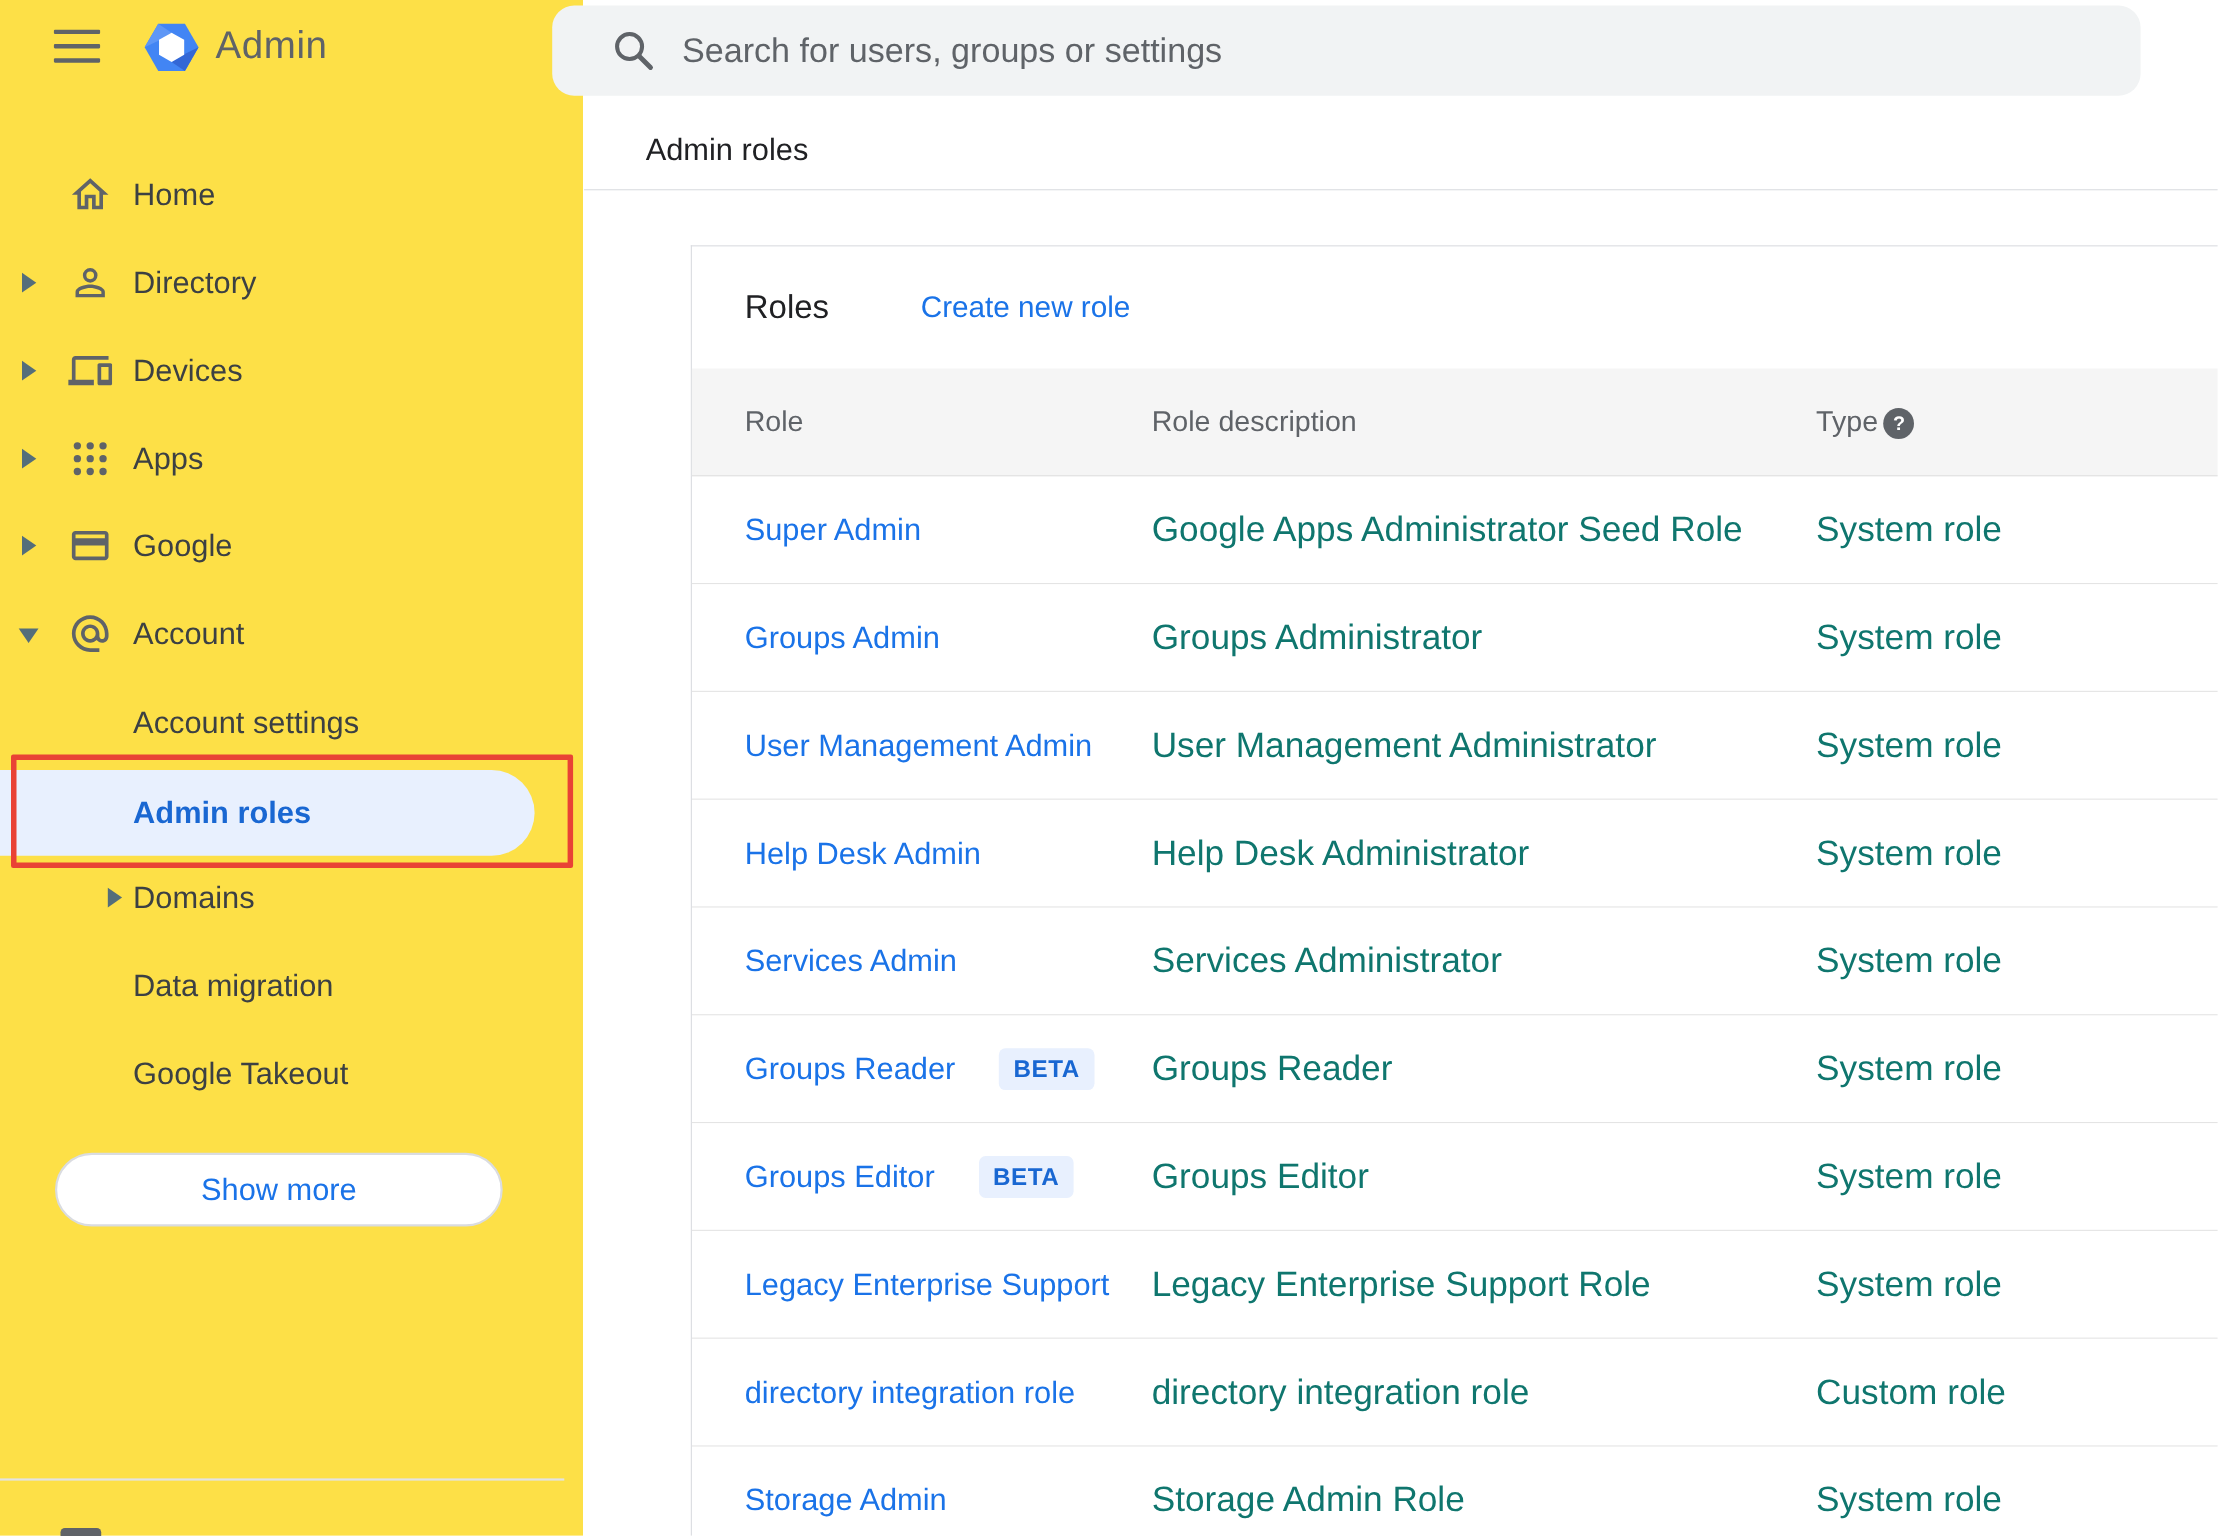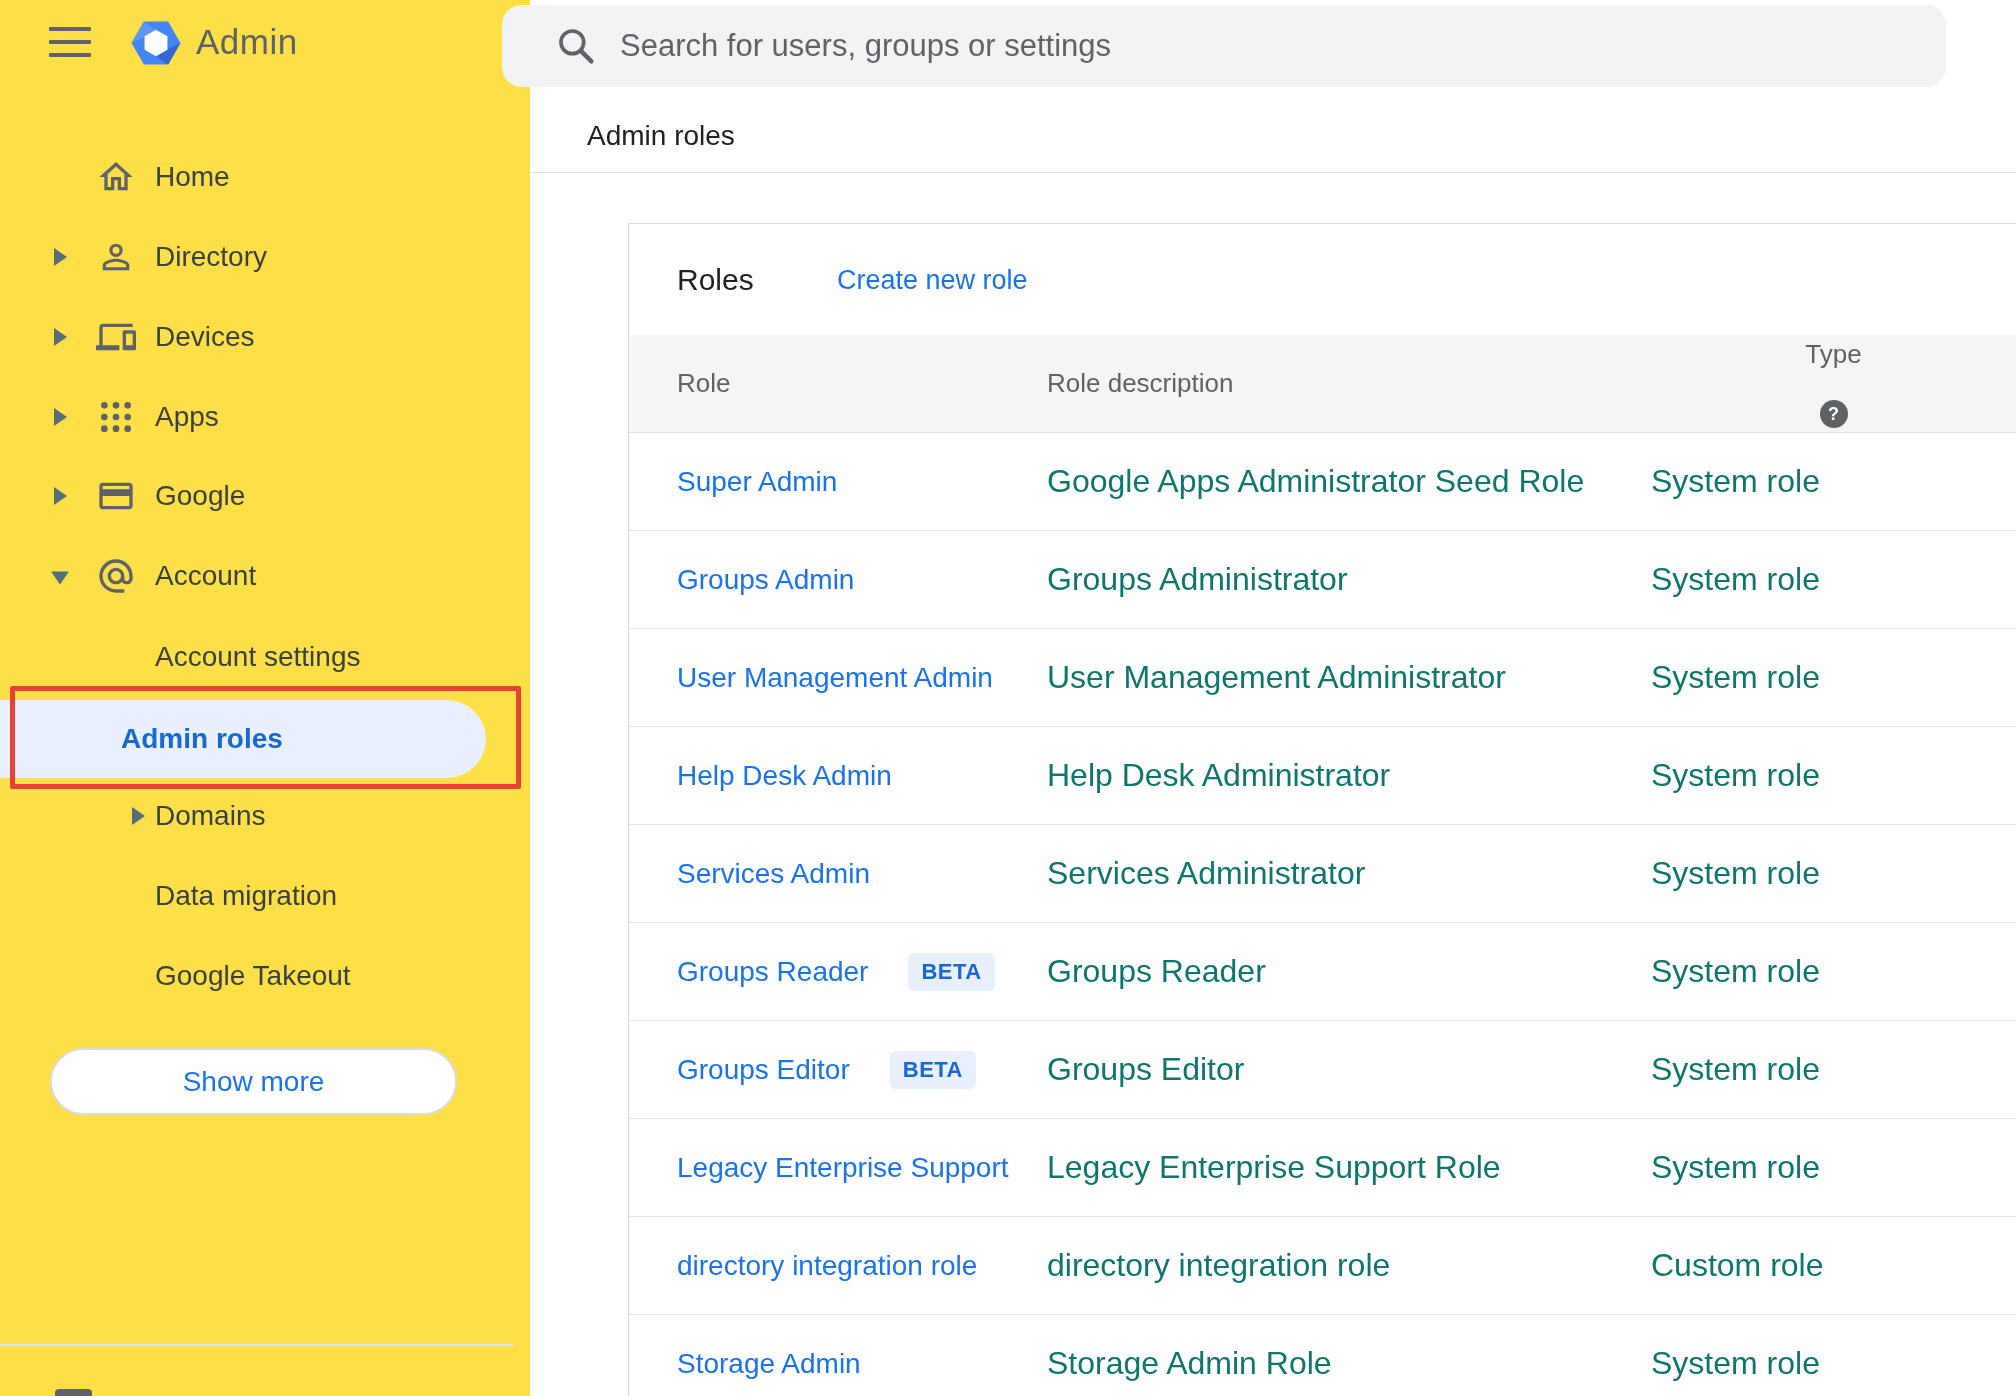--- a/index.html
+++ b/index.html
@@ -7,21 +7,21 @@
               font-family:"Liberation Sans", sans-serif; }
 
   
   .sidebar { position:absolute; left:0; top:0; width:530px; height:1396px; background:#fde047; }
   .hamburger { position:absolute; left:49px; top:27px; width:42px; height:31px; cursor:pointer; }
   .hamburger span { position:absolute; left:0; width:42px; height:4px; background:#5f6368; border-radius:1px; }
   .hamburger span:nth-child(1){ top:0; } .hamburger span:nth-child(2){ top:13px; } .hamburger span:nth-child(3){ top:26px; }
   .logo { position:absolute; left:128px; top:15px; width:56px; height:56px; }
   .logo-title { position:absolute; left:196px; top:22px; font-size:35px; color:#5f6368; letter-spacing:.5px; }
 
-  .nav-item { position:absolute; left:0; width:530px; height:80px; cursor:pointer;margin-left:34px; }
+  .nav-item { position:absolute; left:0; width:530px; height:80px; cursor:pointer; }
   .nav-icon { position:absolute; left:62px; top:20px; width:40px; height:40px; }
   .nav-label { position:absolute; left:121px; top:50%; transform:translateY(-50%);
                font-size:28px; color:#3c4043; white-space:nowrap; }
   .tri-right { position:absolute; left:20px; top:50%; transform:translateY(-50%);
                width:0; height:0; border-top:9px solid transparent; border-bottom:9px solid transparent;
                border-left:13px solid #546e7a; }
   .tri-right.indented { left:98px; }
   .tri-down { position:absolute; left:17px; top:50%; transform:translateY(-35%);
               width:0; height:0; border-left:9px solid transparent; border-right:9px solid transparent;
               border-top:13px solid #546e7a; }
@@ -58,21 +58,21 @@
           background:#fff; border-left:1px solid #dadce0; border-top:1px solid #dadce0; }
   .card-header { position:relative; height:111px; }
   .panel-title { position:absolute; left:48px; top:50%; transform:translateY(-50%);
                  font-size:30px; font-weight:400; color:#202124; }
   .create-link { position:absolute; left:208px; top:50%; transform:translateY(-50%);
                  font-size:27px; color:#1a73e8; cursor:pointer; text-decoration:none; }
 
   .thead, .trow { display:grid; grid-template-columns:370px 604px auto; align-items:center; padding-left:48px; }
   .thead { height:98px; background:#f5f5f5; border-bottom:1px solid #e0e0e0; }
   .thead .col { font-size:26px; color:#5f6368; }
-  .type-head { display:flex; align-items:center; gap:30px;flex-direction:column; }
+  .type-head { display:flex; align-items:flex-end; gap:5px; }
   .help-badge { width:28px; height:28px; border-radius:50%; background:#5f6368; color:#fff;
                 font-size:18px; font-weight:bold; display:flex; align-items:center; justify-content:center;
                 cursor:pointer; }
 
   .trow { height:98px; border-bottom:1px solid #e4e4e4; }
   .role-cell { display:flex; align-items:center; }
   .role-link { font-size:28px; color:#1a73e8; cursor:pointer; text-decoration:none; white-space:nowrap; }
   .beta-badge { margin-left:40px; background:#e8f0fe; color:#1967d2; font-size:22px; font-weight:bold;
                 letter-spacing:.5px; padding:6px 13px; border-radius:6px; }
   .desc-cell, .type-cell { font-size:32px; color:#0f766e; }

